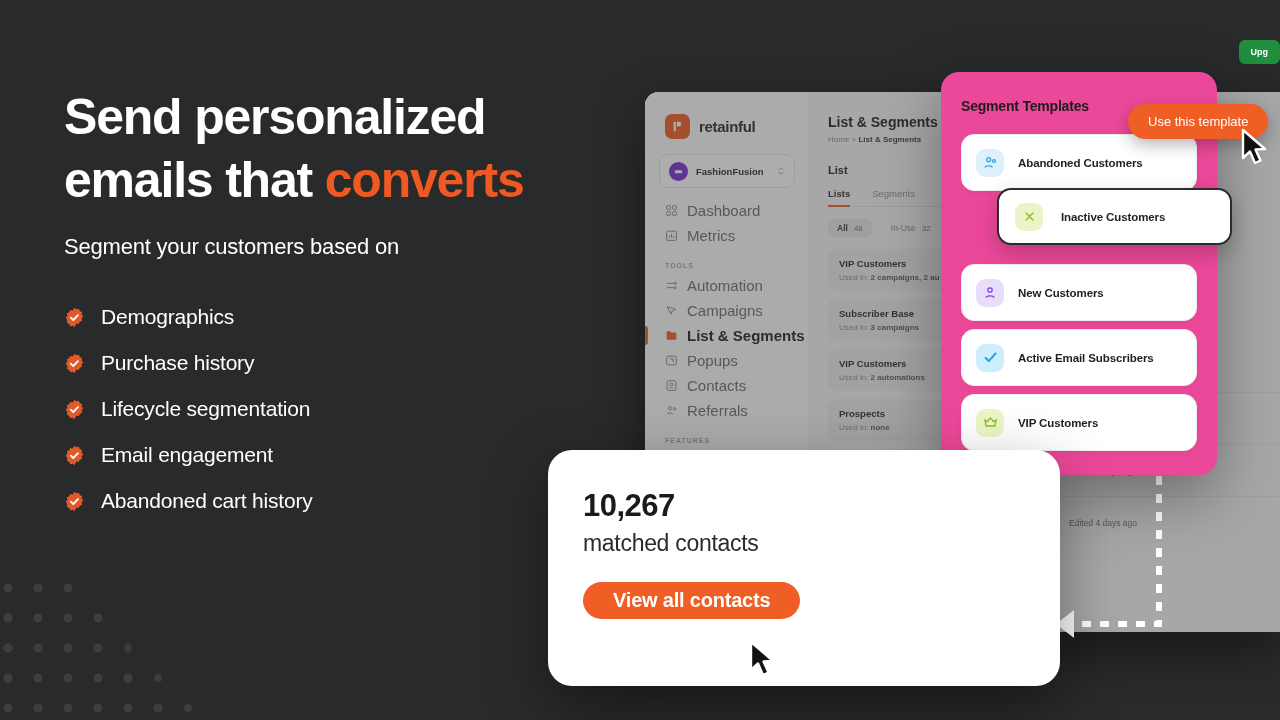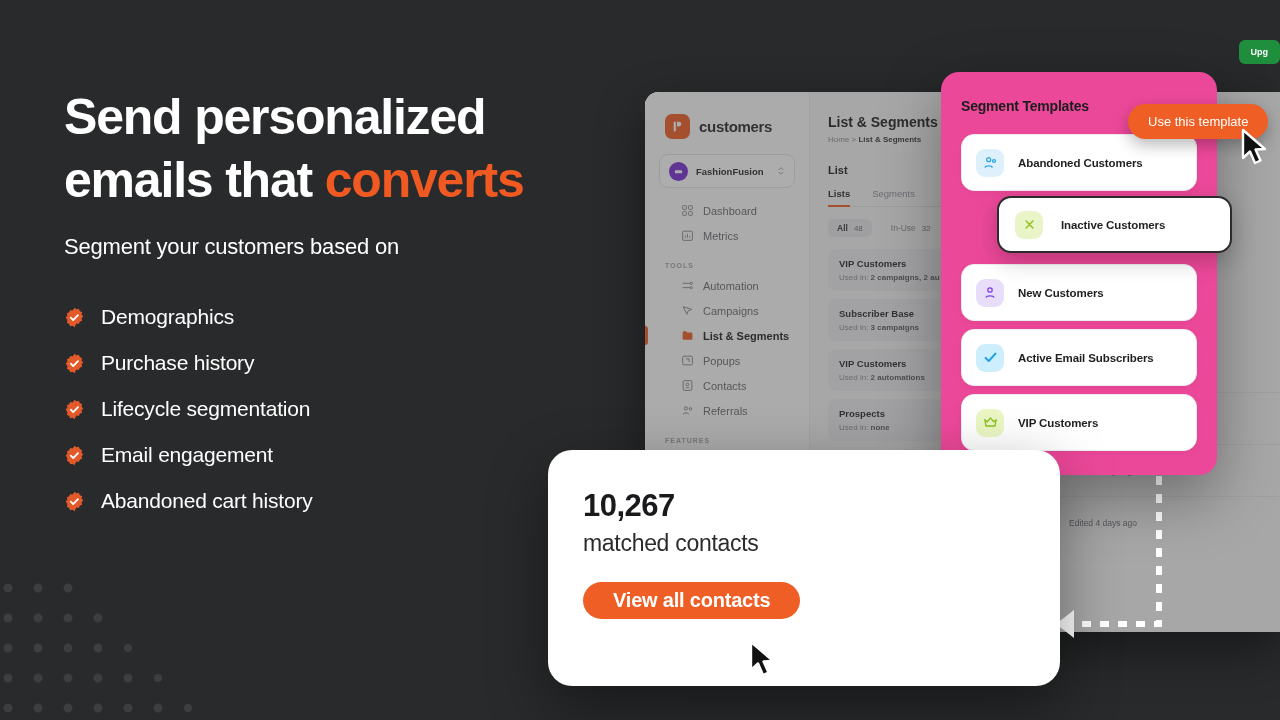--- a/index.html
+++ b/index.html
@@ -120,22 +120,22 @@
     flex: 1 1 auto; white-space: nowrap; overflow: hidden;
   }
   .nav-section-label {
     font-size: 7px; letter-spacing: 1px; color: #a6a6a6;
     font-weight: 600; padding: 14px 0 4px 20px;
   }
   .nav-item {
     position: relative;
     display: flex; align-items: center; gap: 9px;
     height: 25px;
-    padding-left: 36px;
-    font-size: 11px;
+    padding-left: 20px;
+    font-size: 15px;
     color: #6d6d70;
   }
   .nav-item .nav-ico { width: 13px; height: 13px; flex: 0 0 auto; display:block; }
   .nav-item.active { color: #222; font-weight: 700; }
   .nav-item.active::before {
     content: ""; position: absolute; left: 0; top: 3px;
     width: 3px; height: 19px; background: #ef5f25; border-radius: 0 3px 3px 0;
   }
   #nav-top { margin-top: 10px; }
 
@@ -230,21 +230,21 @@
     height: 57px;
     background: #fff;
     border: 1px solid #eceef0;
     border-radius: 13px;
     padding: 0 14px;
     margin-bottom: 8px;
     box-shadow: 0 2px 6px rgba(0,0,0,.05);
   }
   .template-card.highlight {
     position: absolute;
-    left: 997px; top: 196px;
+    left: 997px; top: 188px;
     width: 235px;
     height: 57px;
     margin: 0;
     border: 2px solid #2c2c2e;
     border-radius: 14px;
     z-index: 80;
     box-shadow: 0 8px 22px rgba(0,0,0,.22);
     background: #fff;
     padding-left: 16px;
     gap: 18px;
@@ -378,21 +378,21 @@
   <div id="app-window">
 
     <div id="app-sidebar">
       <div id="brand-row">
         <div id="brand-mark">
           <svg width="13" height="13" viewBox="0 0 24 24">
             <rect x="5" y="3" width="4" height="18" rx="1.4" fill="#fff"></rect>
             <path d="M11 3h3.5a4.5 4.5 0 0 1 0 9H11z" fill="#fff"></path>
           </svg>
         </div>
-        <span id="brand-name">customers</span>
+        <span id="brand-name">retainful</span>
       </div>
 
       <div id="store-switcher">
         <span id="store-avatar">
           <svg width="11" height="11" viewBox="0 0 24 24">
             <rect x="4" y="9" width="16" height="7" rx="2" fill="#fff"></rect>
           </svg>
         </span>
         <span id="store-name">FashionFusion</span>
         <svg width="8" height="12" viewBox="0 0 12 18">

